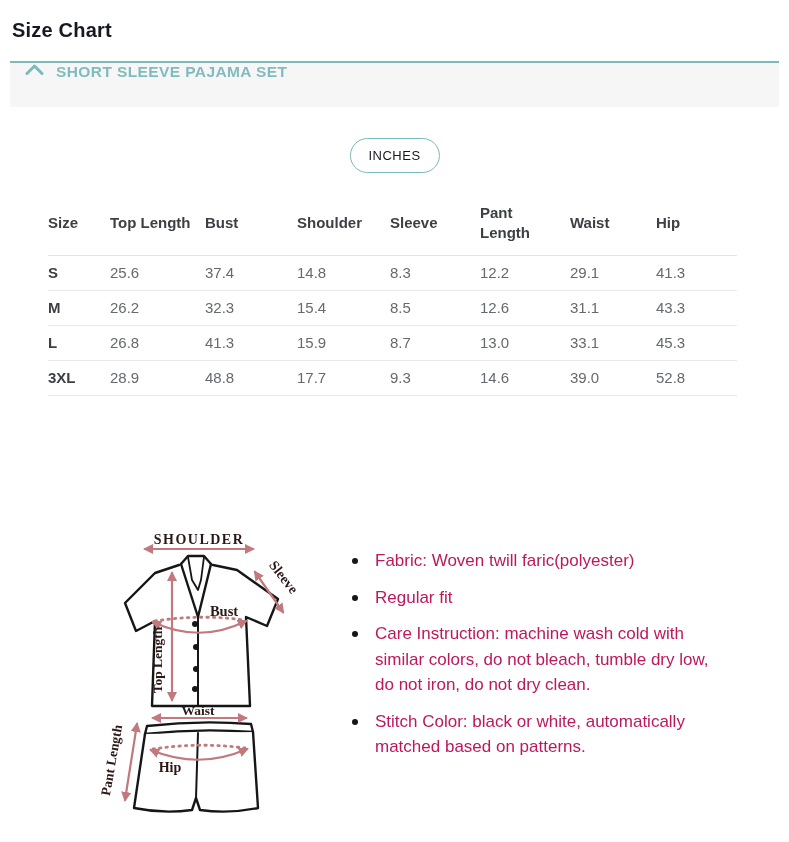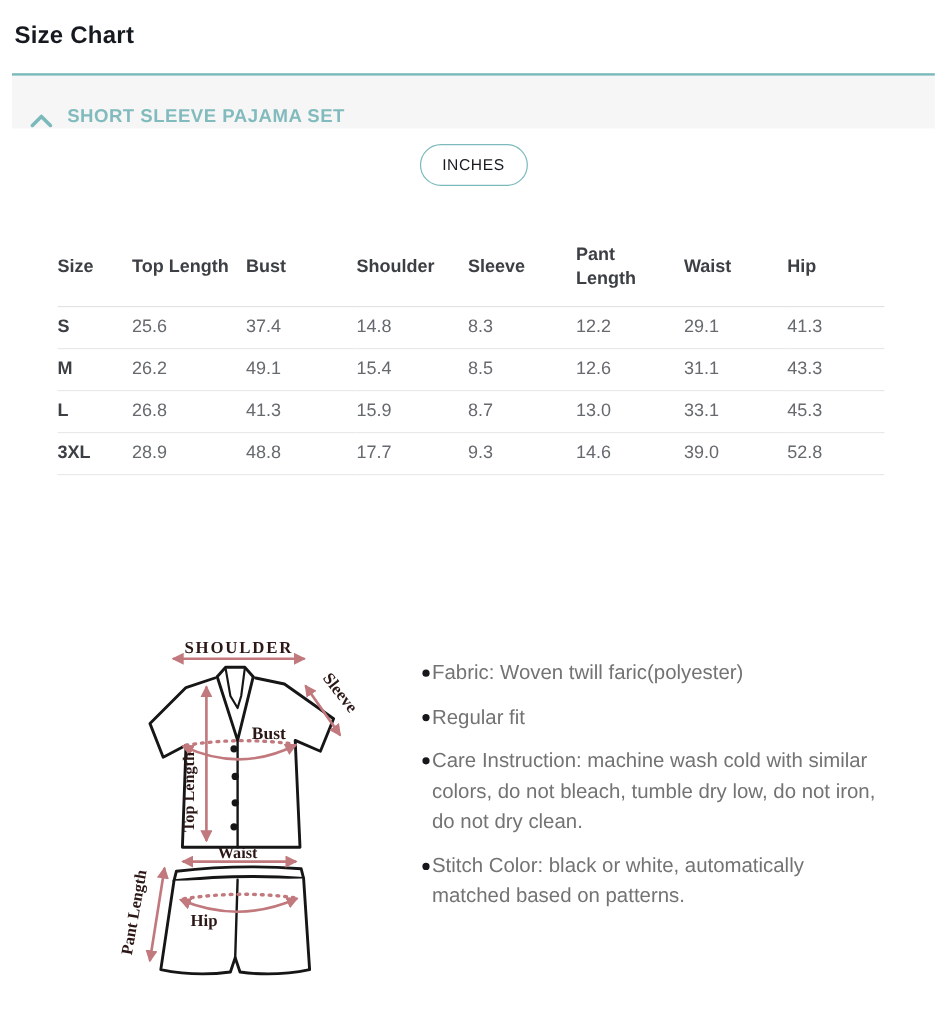--- a/index.html
+++ b/index.html
@@ -8,29 +8,29 @@
     width:789px; height:842px; position:relative; overflow:hidden;
     font-family:"Liberation Sans","DejaVu Sans",sans-serif;
   }
   .page-title {
     position:absolute; left:12px; top:19px;
     font-size:20px; font-weight:700; color:#16191f; letter-spacing:.2px;
   }
   .accordion {
     position:absolute; left:10px; right:10px; top:61px; height:46px;
     background:#f6f6f6; border-top:2px solid #7cb9bb;
-    display:flex; align-items:flex-end; padding-left:15px; gap:12px;
+    display:flex; align-items:flex-start; padding-left:15px; gap:12px;
     cursor:pointer;
   }
   .accordion svg { display:block; }
   .accordion-title {
     font-size:15.5px; font-weight:700; color:#82bbbd; letter-spacing:.4px;
   }
   .unit-pill {
-    position:absolute; top:120px; left:50%; transform:translateX(-50%);
+    position:absolute; top:138px; left:50%; transform:translateX(-50%);
     height:35px; padding:0 18px; background:#fff;
     border:1.5px solid #7cb9bb; border-radius:18px;
     font-family:inherit; font-size:13px; color:#16191f; letter-spacing:.5px;
     display:flex; align-items:center; cursor:pointer;
   }
   table.size-table {
     position:absolute; left:48px; top:190px; width:689px;
     border-collapse:collapse; table-layout:fixed;
   }
   .size-table th {
@@ -41,22 +41,22 @@
   .size-table th.wrap { white-space:normal; padding-right:34px; }
   .size-table td {
     font-size:15px; color:#66696e; line-height:18px;
     padding:8px 0; border-bottom:1px solid #e9e9e9;
   }
   .size-table td.size-cell { font-weight:700; color:#3c3f44; }
   .details-list {
     position:absolute; left:352px; top:548px; width:378px; list-style:none;
   }
   .details-list li {
-    display:flex; gap:2px; margin-bottom:11px;
-    font-size:17px; line-height:1.5; color:#737373;
+    display:flex; gap:17px; margin-bottom:11px;
+    font-size:17px; line-height:1.5; color:#be185d;
   }
   .details-list .dot {
     flex:none; width:6px; height:6px; border-radius:50%;
     background:#15171b; margin-top:10px;
   }
   .diagram { position:absolute; left:95px; top:520px; }
   .d-label {
     font-family:"Liberation Serif","DejaVu Serif",serif;
     font-weight:bold; fill:#2b1716;
   }
@@ -105,21 +105,21 @@
       <td>37.4</td>
       <td>14.8</td>
       <td>8.3</td>
       <td>12.2</td>
       <td>29.1</td>
       <td>41.3</td>
     </tr>
     <tr>
       <td class="size-cell">M</td>
       <td>26.2</td>
-      <td>49.1</td>
+      <td>32.3</td>
       <td>15.4</td>
       <td>8.5</td>
       <td>12.6</td>
       <td>31.1</td>
       <td>43.3</td>
     </tr>
     <tr>
       <td class="size-cell">L</td>
       <td>26.8</td>
       <td>41.3</td>

